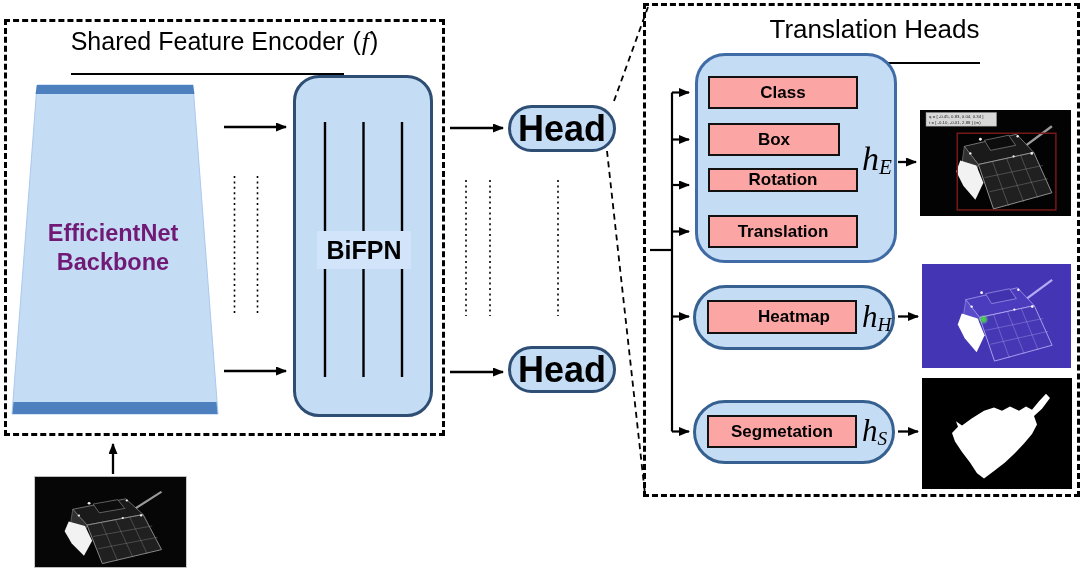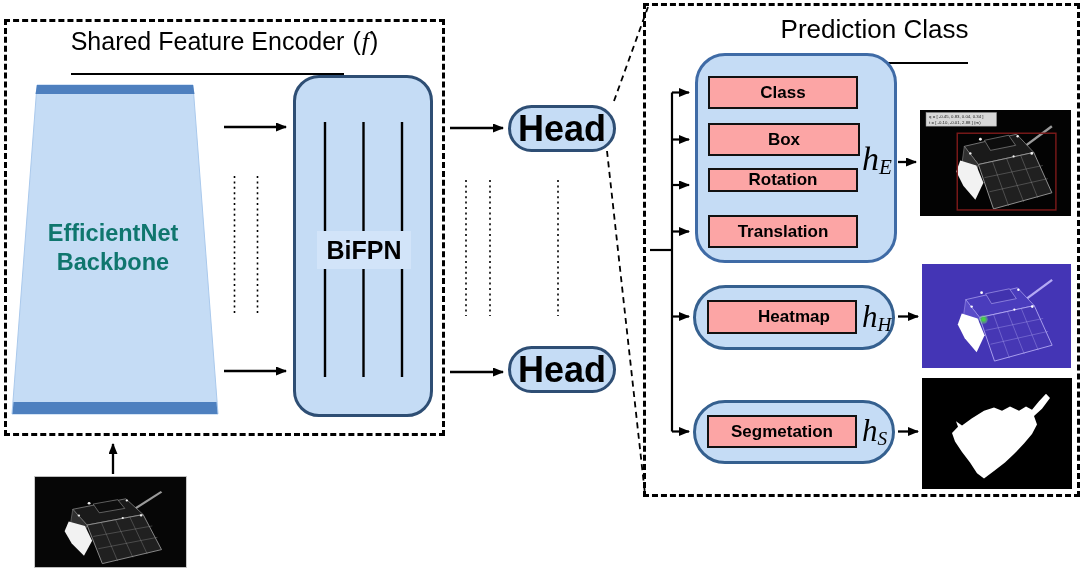--- a/index.html
+++ b/index.html
@@ -12,21 +12,21 @@
 
   .panel-title { position: absolute; text-align: center; color: #000; z-index: 2; white-space: nowrap; }
   #leftTitle  { left: 4px;   top: 27px; width: 441px; font-size: 25px; }
   #rightTitle { left: 643px; top: 14px; width: 437px; font-size: 26px; padding-left: 26px; }
   .u { border-bottom: 2px solid #000; padding-bottom: 18px; }
   .math-open, .math-close { font-size: 25px; }
   .math-f { font-family: "Liberation Serif", serif; font-style: italic; font-size: 26px; padding: 0 1px; }
   #leftTitle .gap { display: inline-block; width: 8px; }
 
   .backbone-label { position: absolute; left: 23px; top: 219px; width: 180px; text-align: center;
-                    font-weight: bold; font-size: 23.5px; line-height: 29px; color: #0f766e; z-index: 4; }
+                    font-weight: bold; font-size: 23.5px; line-height: 29px; color: #701a75; z-index: 4; }
 
   .bifpn-box { position: absolute; left: 293px; top: 75px; width: 140px; height: 342px;
                background: #c5dcf5; border: 3px solid #2e4e74; border-radius: 26px; z-index: 2; }
   .bifpn-label { position: absolute; left: 317px; top: 231px; width: 94px; height: 38px;
                  background: #d2e4f9; display: flex; align-items: center; justify-content: center;
                  font-weight: bold; font-size: 25px; z-index: 4; }
 
   .head-pill { position: absolute; left: 508px; width: 108px; height: 47px; background: #c5dcf5;
                border: 3px solid #2e4e74; border-radius: 24px; display: flex; align-items: center;
                justify-content: center; font-weight: bold; font-size: 36px; color: #000; z-index: 2; }
@@ -36,21 +36,21 @@
                  background: #c5dcf5; border: 3px solid #3f6ba6; border-radius: 30px; z-index: 2; }
   .hp-pill { position: absolute; left: 693px; width: 202px; background: #c5dcf5;
              border: 3px solid #35608f; border-radius: 33px; z-index: 2; }
   #heatPill { top: 285px; height: 65px; }
   #segPill  { top: 400px; height: 64px; }
 
   .white-box { position: absolute; background: #fca5a5; border: 2.5px solid #111; display: flex;
                align-items: center; justify-content: center; font-weight: bold; font-size: 17px;
                color: #000; z-index: 3; }
   #classBox       { left: 708px; top: 76px;  width: 150px; height: 33px; }
-  #boxBox         { left: 708px; top: 123px; width: 152px; height: 33px; }
+  #boxBox         { left: 708px; top: 123px; width: 132px; height: 33px; }
   #rotationBox    { left: 708px; top: 168px; width: 150px; height: 24px; }
   #translationBox { left: 708px; top: 215px; width: 150px; height: 33px; }
   #heatBox        { left: 707px; top: 300px; width: 150px; height: 34px; padding-left: 24px; }
   #segBox         { left: 707px; top: 415px; width: 150px; height: 33px; }
 
   .h-label { position: absolute; font-family: "Liberation Serif", serif; font-style: italic;
              color: #000; z-index: 4; line-height: 1; }
   .h-label sub { font-style: italic; font-size: 62%; vertical-align: -20%; }
   #hE { left: 862px; top: 142px; font-size: 34px; }
   #hH { left: 862px; top: 301px; font-size: 31px; }
@@ -112,21 +112,21 @@
   <div class="head-pill" id="headTop">
     <span>Head</span>
   </div>
   <div class="head-pill" id="headBottom">
     <span>Head</span>
   </div>
 
   <div class="dashed-panel" id="rightPanel"></div>
 
   <div class="panel-title" id="rightTitle">
-    <span class="u">Prediction Class</span>
+    <span class="u">Translation Heads</span>
   </div>
 
   <div class="e-container"></div>
 
   <div class="white-box" id="classBox">
     <span>Class</span>
   </div>
   <div class="white-box" id="boxBox">
     <span>Box</span>
   </div>

